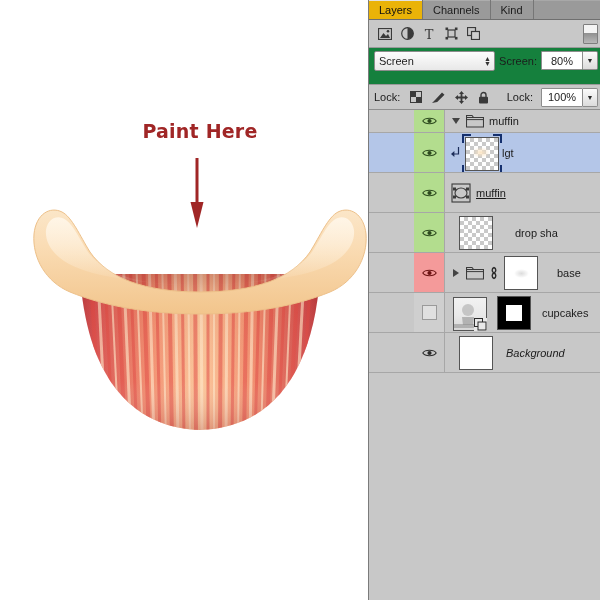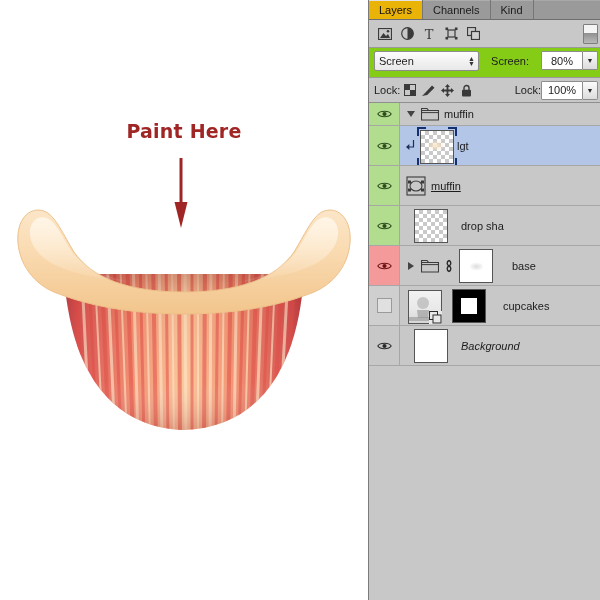--- a/index.html
+++ b/index.html
@@ -6,21 +6,21 @@
   body{
     width:600px;height:600px;overflow:hidden;
     font-family:"Liberation Sans","DejaVu Sans",sans-serif;
     background:#ffffff;
     -webkit-font-smoothing:antialiased;
   }
   #app{position:relative;width:600px;height:600px;}
 
   
   #canvas{
-    position:absolute;left:0;top:0;width:392px;height:600px;
+    position:absolute;left:16px;top:0;width:392px;height:600px;
     background:#ffffff;overflow:hidden;
   }
   #paint-label{
     position:absolute;left:0;top:120px;width:368px;
     text-align:center;
     font-family:"DejaVu Sans",sans-serif;
     font-weight:bold;font-size:19px;letter-spacing:.2px;
     color:#a02626;
   }
   #arrow{
@@ -81,22 +81,22 @@
   .ftool{width:22px;height:20px;display:flex;align-items:center;justify-content:center;}
   .fswatch{
     width:13px;height:18px;margin-left:2px;
     background:linear-gradient(#f4f4f4 0%,#f4f4f4 45%,#909090 46%,#b9b9b9 100%);
     border:1px solid #7e7e7e;border-radius:1px;
   }
 
   
   .blendbar{
     height:25px;display:flex;align-items:center;
-    padding:0 3px 4px 5px;gap:12px;
-    background:#84cc16;border-bottom:1px solid #9a9a9a;
+    padding:0 3px 11px 5px;gap:4px;
+    background:#15803d;border-bottom:1px solid #9a9a9a;
   }
   .blend-select{
     width:118px;height:18px;display:flex;align-items:center;
     background:linear-gradient(#fdfdfd,#e8e8e8);
     border:1px solid #8d8d8d;border-radius:2px;
     padding:0 2px 0 4px;font-size:11px;
   }
   .blend-select .txt{flex:1;}
   .lbl{font-size:11px;color:#1c1c1c;}
   .numfield{
@@ -107,32 +107,33 @@
   .numstep{
     width:14px;height:17px;display:flex;align-items:center;justify-content:center;
     background:linear-gradient(#fbfbfb,#dcdcdc);
     border:1px solid #8d8d8d;border-left:none;border-radius:0 2px 2px 0;
     font-size:7px;color:#2a2a2a;
   }
 
   
   .lockbar{
     height:24px;display:flex;align-items:center;
-    padding:0 3px 0 5px;gap:0;
+    padding:0 3px 0 5px;gap:8px;
     background:#c8c8c8;border-bottom:1px solid #8f8f8f;
   }
   .lock-icon{width:19px;height:18px;display:flex;align-items:center;justify-content:center;}
   .spacer{flex:1;}
 
   
   .layerlist{position:relative;background:#c8c8c8;}
   .row{
     position:relative;height:39px;display:flex;align-items:flex-end;
     border-bottom:1px solid #a7a7a7;
     background:#c8c8c8;
+    padding-left:45px;
   }
   .row.group{height:22px;}
   .row.selected{background:#b4c6e8;}
   .eye-cell{
     width:30px;height:100%;display:flex;align-items:center;justify-content:center;
     border-right:1px solid #a7a7a7;
     background:#b3dd8e;
   }
   .eye-cell.off{background:#cfcfcf;}
   .eye-cell.red{background:#f49a9a;}
@@ -438,21 +439,21 @@
 
       <div class="row">
         <div class="eye-cell">
           <svg width="15" height="10" viewBox="0 0 15 10">
             <path d="M0.8,5 C3,1.4 12,1.4 14.2,5 C12,8.6 3,8.6 0.8,5 Z" fill="none" stroke="#2d4a1e" stroke-width="1.1"></path>
             <circle cx="7.5" cy="5" r="2.1" fill="#2d4a1e"></circle>
           </svg>
         </div>
         <div class="row-body">
           <div class="thumb checker" style="margin-left:8px;"></div>
-          <span class="lname" style="margin-left:8px;">drop sha</span>
+          <span class="lname" style="margin-left:17px;">drop sha</span>
         </div>
       </div>
 
       <div class="row">
         <div class="eye-cell red">
           <svg width="15" height="10" viewBox="0 0 15 10">
             <path d="M0.8,5 C3,1.4 12,1.4 14.2,5 C12,8.6 3,8.6 0.8,5 Z" fill="none" stroke="#6d1414" stroke-width="1.1"></path>
             <circle cx="7.5" cy="5" r="2.1" fill="#6d1414"></circle>
           </svg>
         </div>
@@ -494,21 +495,21 @@
               </svg>
             </div>
             <svg width="13" height="13" viewBox="0 0 13 13" style="position:absolute;right:-2px;bottom:-2px;background:#e8e8e8;">
               <rect x="0.5" y="0.5" width="8" height="8" fill="none" stroke="#2b2b2b" stroke-width="1"></rect>
               <rect x="4" y="4" width="8" height="8" fill="#e8e8e8" stroke="#2b2b2b" stroke-width="1"></rect>
             </svg>
           </div>
           <div class="thumb" style="margin-left:7px;background:#000;position:relative;">
             <div style="position:absolute;left:8px;top:8px;width:16px;height:16px;background:#fff;"></div>
           </div>
-          <span class="lname" style="margin-left:12px;">cupcakes</span>
+          <span class="lname" style="margin-left:6px;">cupcakes</span>
         </div>
       </div>
 
       <div class="row">
         <div class="eye-cell plain">
           <svg width="15" height="10" viewBox="0 0 15 10">
             <path d="M0.8,5 C3,1.4 12,1.4 14.2,5 C12,8.6 3,8.6 0.8,5 Z" fill="none" stroke="#2b2b2b" stroke-width="1.1"></path>
             <circle cx="7.5" cy="5" r="2.1" fill="#2b2b2b"></circle>
           </svg>
         </div>

